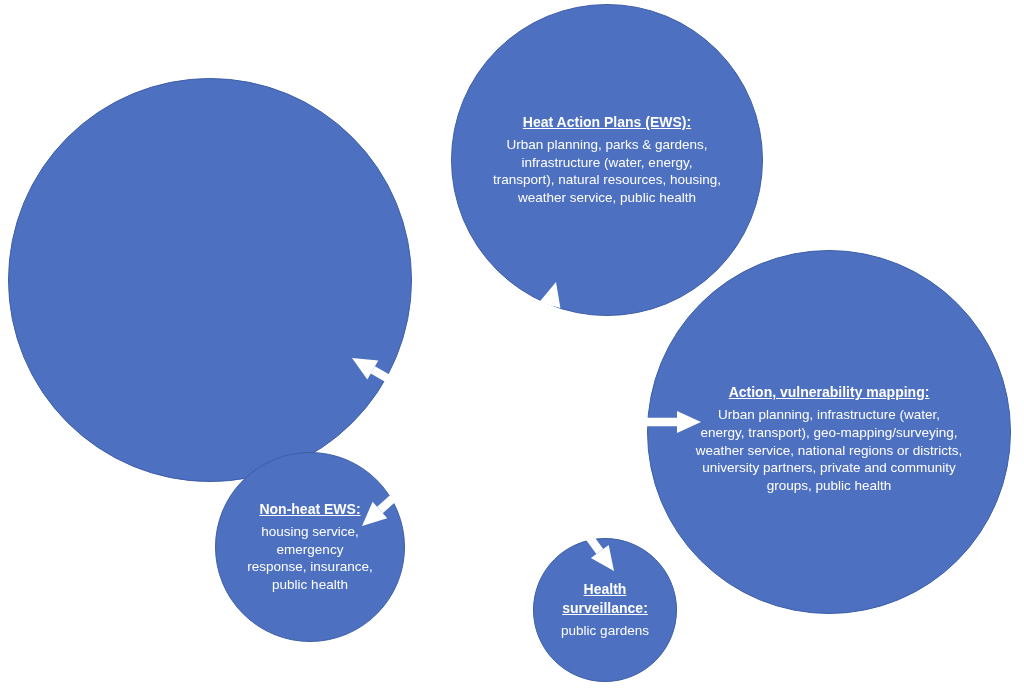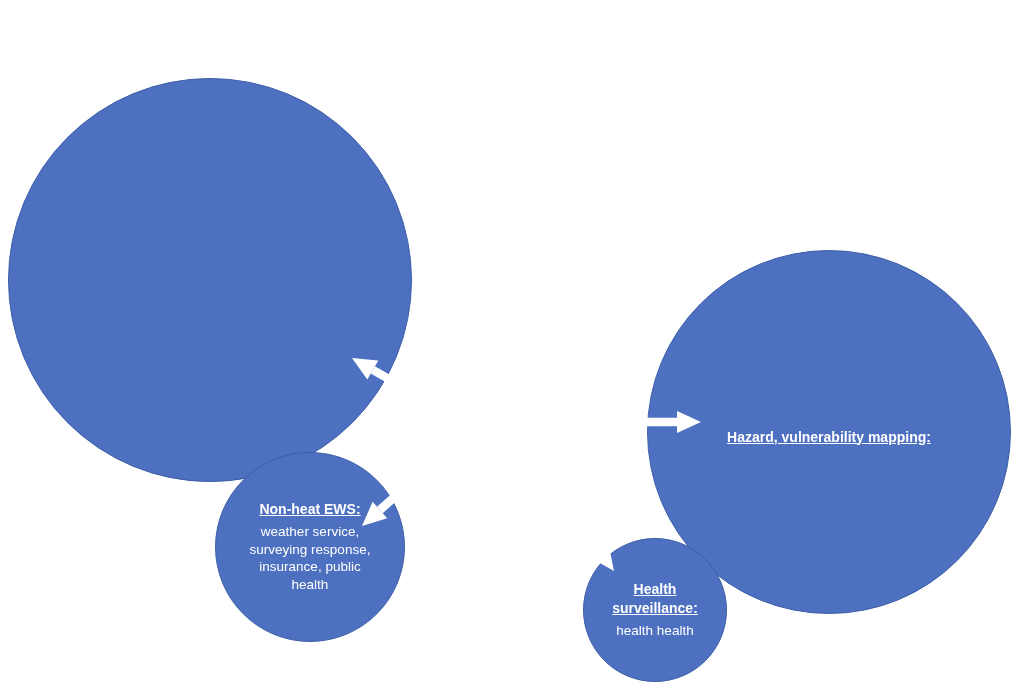--- a/index.html
+++ b/index.html
@@ -34,21 +34,21 @@
   .bubble-body {
     font-size: 13.5px;
     line-height: 1.32;
   }
   
   #bubble-extreme   { left: 8px;   top: 78px;  width: 404px; height: 404px; }
   #bubble-heat      { left: 451px; top: 4px;   width: 312px; height: 312px; }
   #bubble-hazard    { left: 647px; top: 250px; width: 364px; height: 364px; }
   #bubble-core      { left: 382px; top: 315px; width: 256px; height: 256px; }
   #bubble-nonheat   { left: 215px; top: 452px; width: 190px; height: 190px; }
-  #bubble-health    { left: 583px; top: 538px; width: 144px; height: 144px; }
+  #bubble-health    { left: 533px; top: 538px; width: 144px; height: 144px; }
 
   #bubble-extreme .bubble-inner { width: 292px; }
   #bubble-heat    .bubble-inner { width: 232px; }
   #bubble-hazard  .bubble-inner { width: 268px; padding-top: 14px; }
   #bubble-core    .bubble-inner { width: 192px; padding-bottom: 14px; }
   #bubble-nonheat .bubble-inner { width: 128px; }
   #bubble-health  .bubble-inner { width: 112px; }
 
   #bubble-core .bubble-title { font-size: 15.5px; margin-bottom: 7px; }
   #bubble-core .bubble-body  { font-size: 15px; font-weight: bold; line-height: 1.33; }
@@ -65,39 +65,46 @@
 </head>
 <body>
 
 <div id="canvas">
 
   <div class="bubble" id="bubble-extreme">
     <div class="bubble-inner">
     </div>
   </div>
 
+  <div class="bubble" id="bubble-heat">
+    <div class="bubble-inner">
+      <div class="bubble-title">Heat Action Plans (EWS):</div>
+      <div class="bubble-body">Urban planning, parks &amp; gardens, infrastructure (water, energy, transport), natural resources, housing, weather service, public health</div>
+    </div>
+  </div>
 
   <div class="bubble" id="bubble-hazard">
     <div class="bubble-inner">
-      <div class="bubble-title">Hazard, vulnerability mapping:</div>
+      <div class="bubble-title">Action, vulnerability mapping:</div>
+      <div class="bubble-body">Urban planning, infrastructure (water, energy, transport), geo-mapping/surveying, weather service, national regions or districts, university partners, private and community groups, public health</div>
     </div>
   </div>
 
 
   <div class="bubble" id="bubble-nonheat">
     <div class="bubble-inner">
       <div class="bubble-title">Non-heat EWS:</div>
-      <div class="bubble-body">weather service, surveying response, insurance, public health</div>
+      <div class="bubble-body">housing service, emergency response, insurance, public health</div>
     </div>
   </div>
 
   <div class="bubble" id="bubble-health">
     <div class="bubble-inner">
       <div class="bubble-title">Health surveillance:</div>
-      <div class="bubble-body">health health</div>
+      <div class="bubble-body">public gardens</div>
     </div>
   </div>
 
   <svg id="arrow-layer" viewBox="0 0 1024 689">
     <g>
       <line x1="415" y1="394" x2="372.8" y2="369.9"></line>
       <polygon points="352,358 378.3,360.4 367.3,379.4"></polygon>
     </g>
     <g>
       <line x1="539" y1="345" x2="549.8" y2="305.2"></line>

